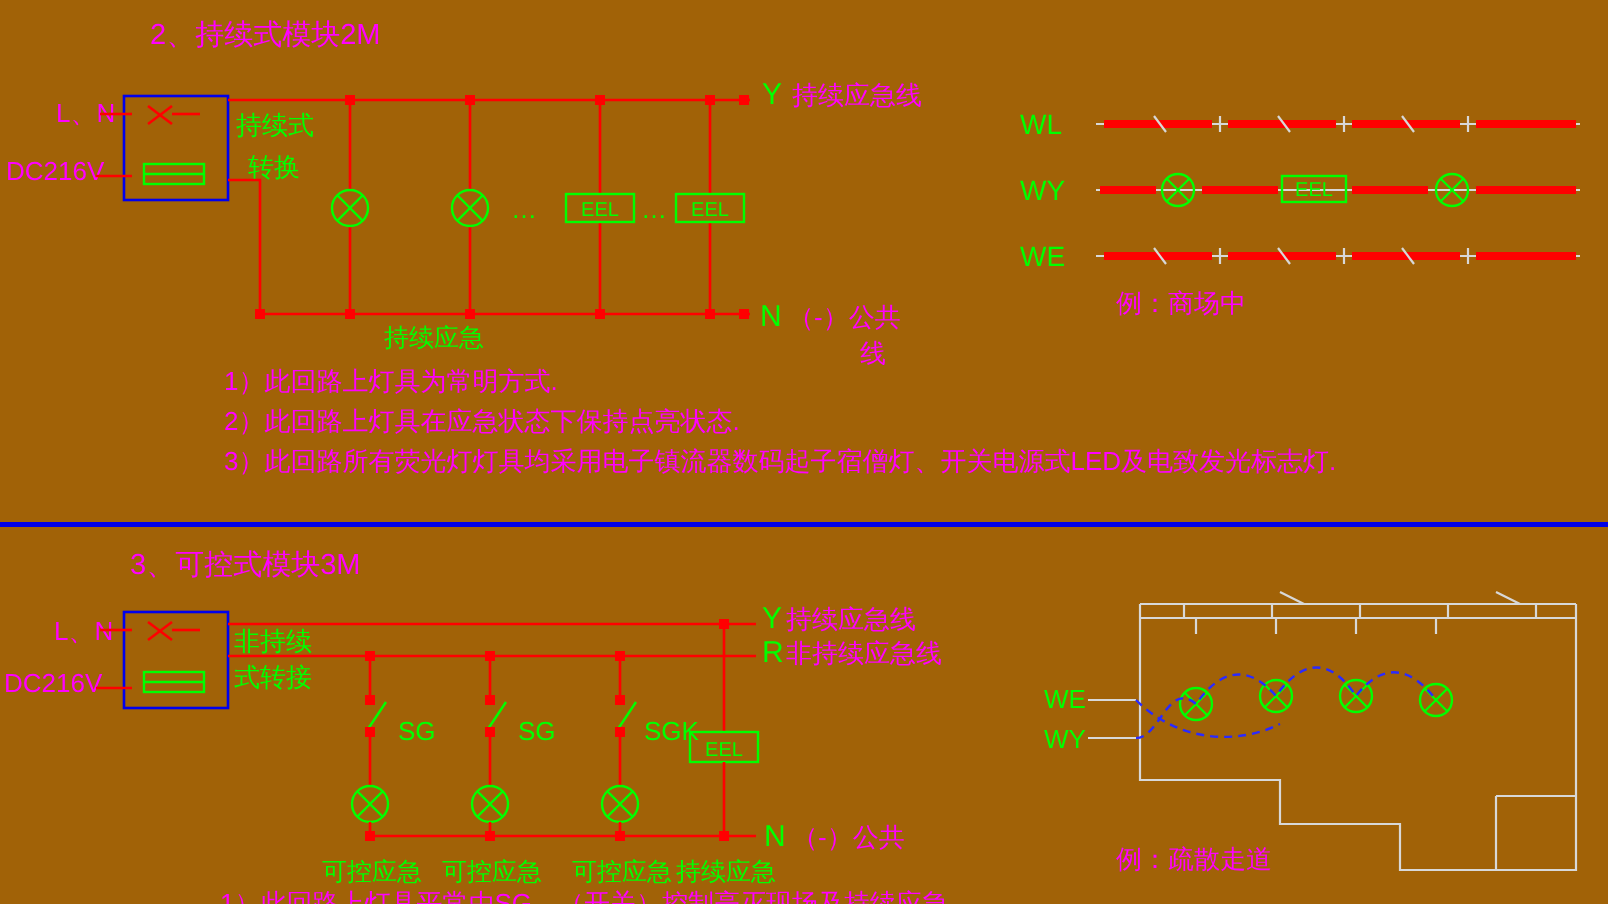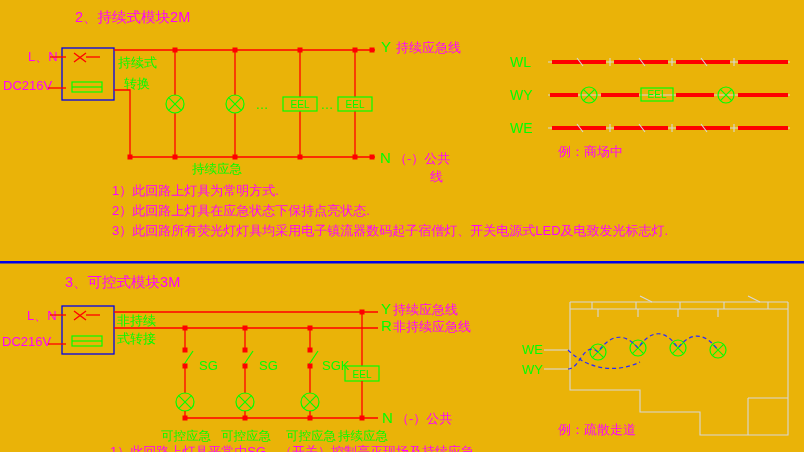--- a/index.html
+++ b/index.html
@@ -1,16 +1,16 @@
 <!DOCTYPE html>
 <html><head>
 <meta charset="utf-8">
 <style>
   html,body{margin:0;padding:0;background:#000;}
-  #canvas{position:relative;width:804px;height:452px;background:#eab308;overflow:hidden;
+  #canvas{position:relative;width:804px;height:452px;background:#a16207;overflow:hidden;
           font-family:"Liberation Sans","DejaVu Sans",sans-serif;}
   svg{position:absolute;left:0;top:0;}
   text{font-family:"Liberation Sans","DejaVu Sans",sans-serif;}
   .mag{fill:#ff00ff;}
   .grn{fill:#00ff00;}
   .wire{stroke:#ff0000;stroke-width:1.3;fill:none;}
   .grnline{stroke:#00ff00;stroke-width:1.2;fill:none;}
   .blueline{stroke:#0000ee;stroke-width:1.3;fill:none;}
   .whline{stroke:#d8d8d8;stroke-width:1.1;fill:none;}
   .dash{stroke:#2a2aff;stroke-width:1.2;fill:none;stroke-dasharray:4 3;}

